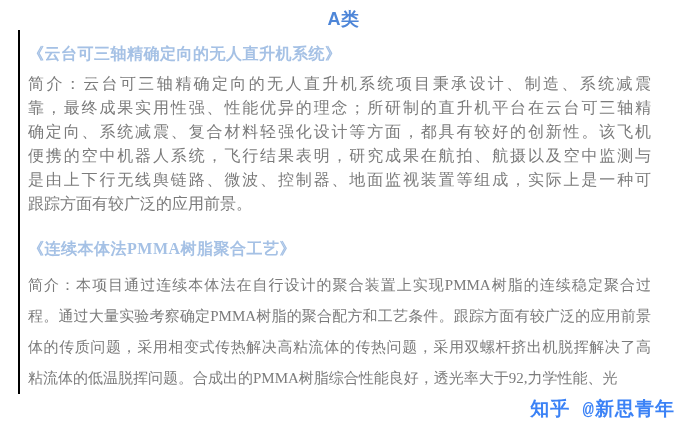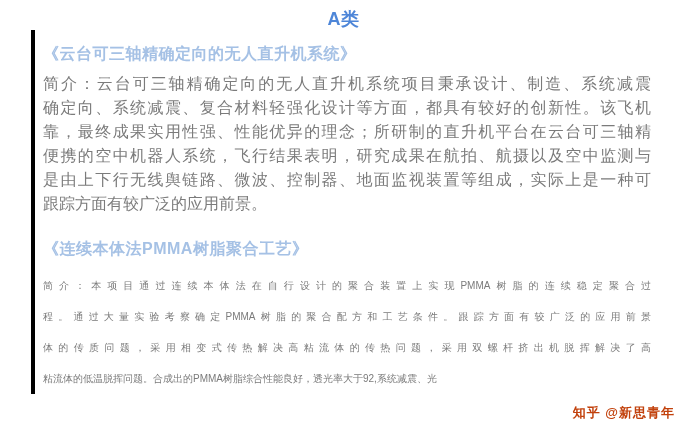--- a/index.html
+++ b/index.html
@@ -15,87 +15,89 @@
   .doc-title {
     padding-top: 7px;
     text-align: center;
     font-size: 18px;
     font-weight: bold;
     color: #4e86d8;
     letter-spacing: 0.5px;
     height: 23px;
   }
   .quote-block {
-    margin-left: 31px;
+    margin-left: 18px;
     margin-top: 7px;
-    border-left: 4px solid #000000;
+    border-left: 2px solid #000000;
     padding: 15px 36px 0 8px;
+    font-family: Liberation Serif, serif;
   }
   .section-heading {
     font-size: 16px;
     font-weight: bold;
     color: #a5c1e5;
     letter-spacing: 0.5px;
     height: 17px;
     line-height: 17px;
   }
   .para { display: block; }
   .para-1 { margin-top: 10px; font-size: 16px; color: #7b7b7b; }
   .para-1 .line { height: 24px; line-height: 24px; }
-  .para-2 { margin-top: 13px; font-size: 10px; color: #7b7b7b; }
+  .para-2 { margin-top: 13px; font-size: 15px; color: #7b7b7b; }
   .para-2 .line { height: 31px; line-height: 31px; }
   .line {
     text-align: justify;
     text-align-last: justify;
     white-space: nowrap;
     overflow: hidden;
   }
   .line:last-child {
     text-align: center;
     text-align-last: left;
   }
   .section-gap { height: 24px; }
   .watermark {
     position: absolute;
     right: 12px;
     bottom: 9px;
-    font-size: 13px;
+    font-size: 19px;
     font-weight: bold;
-    color: #c2410c;
+    color: #3b82f6;
     letter-spacing: 1px;
+    font-family: Liberation Mono, monospace;
   }
 </style>
 </head>
 <body>
 
 <div class="page">
 
   <div class="doc-title">A类</div>
 
   <div class="quote-block">
 
     <div class="section-heading">《云台可三轴精确定向的无人直升机系统》</div>
 
     <div class="para para-1">
       <div class="line">简介：云台可三轴精确定向的无人直升机系统项目秉承设计、制造、系统减震</div>
+      <div class="line">靠，最终成果实用性强、性能优异的理念；所研制的直升机平台在云台可三轴精</div>
       <div class="line">确定向、系统减震、复合材料轻强化设计等方面，都具有较好的创新性。该飞机</div>
-      <div class="line">靠，最终成果实用性强、性能优异的理念；所研制的直升机平台在云台可三轴精</div>
       <div class="line">便携的空中机器人系统，飞行结果表明，研究成果在航拍、航摄以及空中监测与</div>
       <div class="line">是由上下行无线舆链路、微波、控制器、地面监视装置等组成，实际上是一种可</div>
       <div class="line">跟踪方面有较广泛的应用前景。</div>
     </div>
 
     <div class="section-gap"></div>
 
     <div class="section-heading">《连续本体法PMMA树脂聚合工艺》</div>
 
     <div class="para para-2">
       <div class="line">简介：本项目通过连续本体法在自行设计的聚合装置上实现PMMA树脂的连续稳定聚合过</div>
       <div class="line">程。通过大量实验考察确定PMMA树脂的聚合配方和工艺条件。跟踪方面有较广泛的应用前景</div>
       <div class="line">体的传质问题，采用相变式传热解决高粘流体的传热问题，采用双螺杆挤出机脱挥解决了高</div>
-      <div class="line">粘流体的低温脱挥问题。合成出的PMMA树脂综合性能良好，透光率大于92,系统减震、光</div>
+      <div class="line">粘流体的低温脱挥问题。合成出的PMMA树脂综合性能良好，透光率大于92,力学性能、光</div>
     </div>
 
   </div>
 
   <div class="watermark">知乎 @新思青年</div>
 
 </div>
 
 </body></html>

